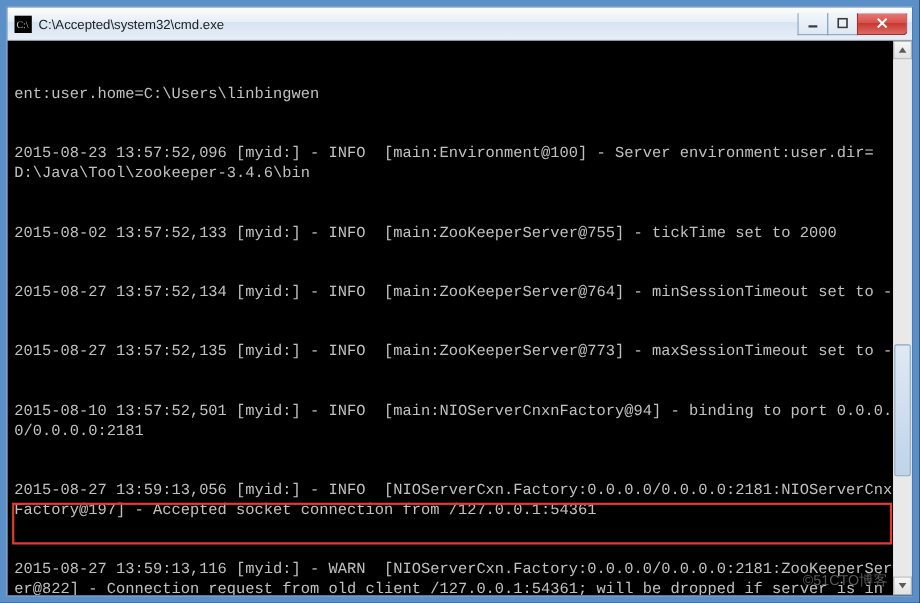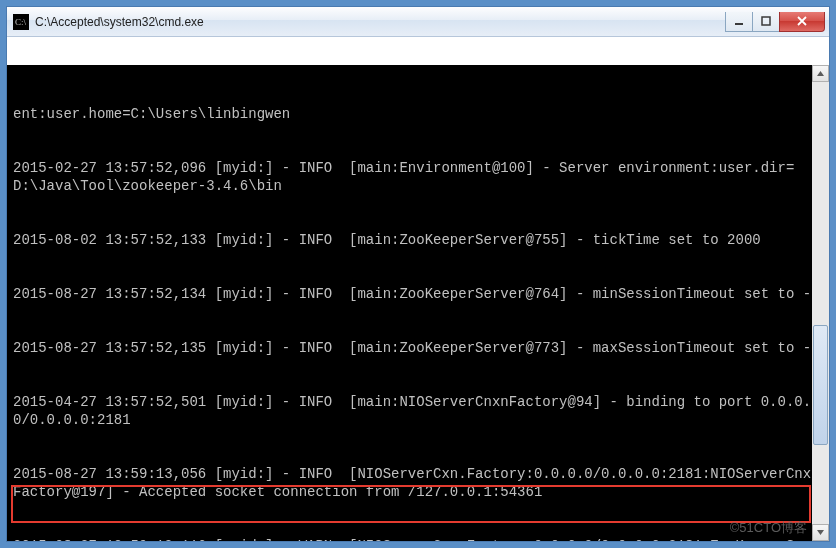--- a/index.html
+++ b/index.html
@@ -37,21 +37,21 @@
     width: 46px; border-color: #a03030;
     background: linear-gradient(#e67a74,#d6534c 45%,#c6362f 46%,#df6a63);
     border-bottom-right-radius: 4px;
   }
   .win-btn svg { display: block; }
   .console {
     flex: 1; background: #000; color: #c0c0c0;
     font-family: Consolas,"Courier New",monospace;
     font-size: 14px; line-height: 18px;
     padding: 4px 2px 4px 6px; white-space: pre-wrap;
-    word-break: break-all; overflow: hidden; position: relative; margin-top: 28px;
+    word-break: break-all; overflow: hidden; position: relative;
   }
   .scrollbar {
     position: absolute; right: 0; top: 0; bottom: 0; width: 17px;
     background: #efefef; display: flex; flex-direction: column;
   }
   .sb-btn {
     height: 17px; background: linear-gradient(#f7f7f7,#e2e2e2);
     border: 1px solid #b0b0b0; display: flex;
     align-items: center; justify-content: center;
   }
@@ -99,25 +99,25 @@
       <div class="win-btn close">
         <svg width="12" height="10">
             <path d="M2 1 L10 9 M10 1 L2 9" stroke="#fff" stroke-width="1.8"></path>
           </svg>
       </div>
     </div>
   </div>
 
   <div class="console">
     <span class="logline">ent:user.home=C:\Users\linbingwen</span>
-    <span class="logline">2015-02-27 13:57:52,096 [myid:] - INFO  [main:Environment@100] - Server environment:user.dir=D:\Java\Tool\zookeeper-3.4.6\bin</span>
+    <span class="logline">2015-08-23 13:57:52,096 [myid:] - INFO  [main:Environment@100] - Server environment:user.dir=D:\Java\Tool\zookeeper-3.4.6\bin</span>
     <span class="logline">2015-08-02 13:57:52,133 [myid:] - INFO  [main:ZooKeeperServer@755] - tickTime set to 2000</span>
     <span class="logline">2015-08-27 13:57:52,134 [myid:] - INFO  [main:ZooKeeperServer@764] - minSessionTimeout set to -1</span>
     <span class="logline">2015-08-27 13:57:52,135 [myid:] - INFO  [main:ZooKeeperServer@773] - maxSessionTimeout set to -1</span>
-    <span class="logline">2015-04-27 13:57:52,501 [myid:] - INFO  [main:NIOServerCnxnFactory@94] - binding to port 0.0.0.0/0.0.0.0:2181</span>
+    <span class="logline">2015-08-10 13:57:52,501 [myid:] - INFO  [main:NIOServerCnxnFactory@94] - binding to port 0.0.0.0/0.0.0.0:2181</span>
     <span class="logline">2015-08-27 13:59:13,056 [myid:] - INFO  [NIOServerCxn.Factory:0.0.0.0/0.0.0.0:2181:NIOServerCnxnFactory@197] - Accepted socket connection from /127.0.0.1:54361</span>
     <span class="logline">2015-08-27 13:59:13,116 [myid:] - WARN  [NIOServerCxn.Factory:0.0.0.0/0.0.0.0:2181:ZooKeeperServer@822] - Connection request from old client /127.0.0.1:54361; will be dropped if server is in r-o mode</span>
     
     
     
 
     <div class="redbox a"></div>
 
     <div class="scrollbar">
       <div class="sb-btn">

